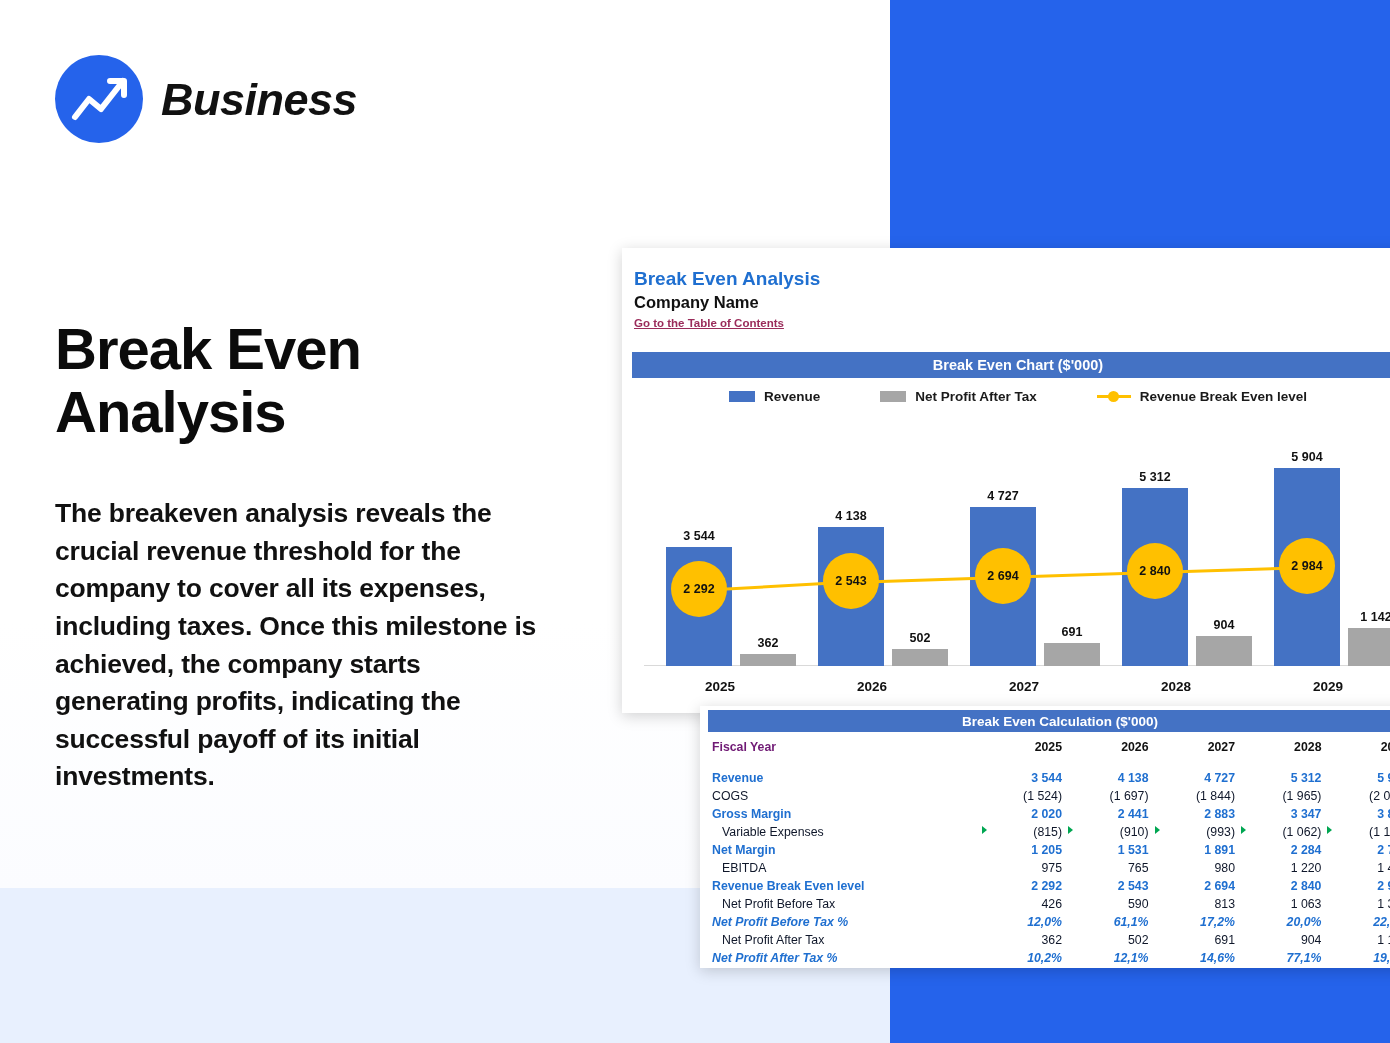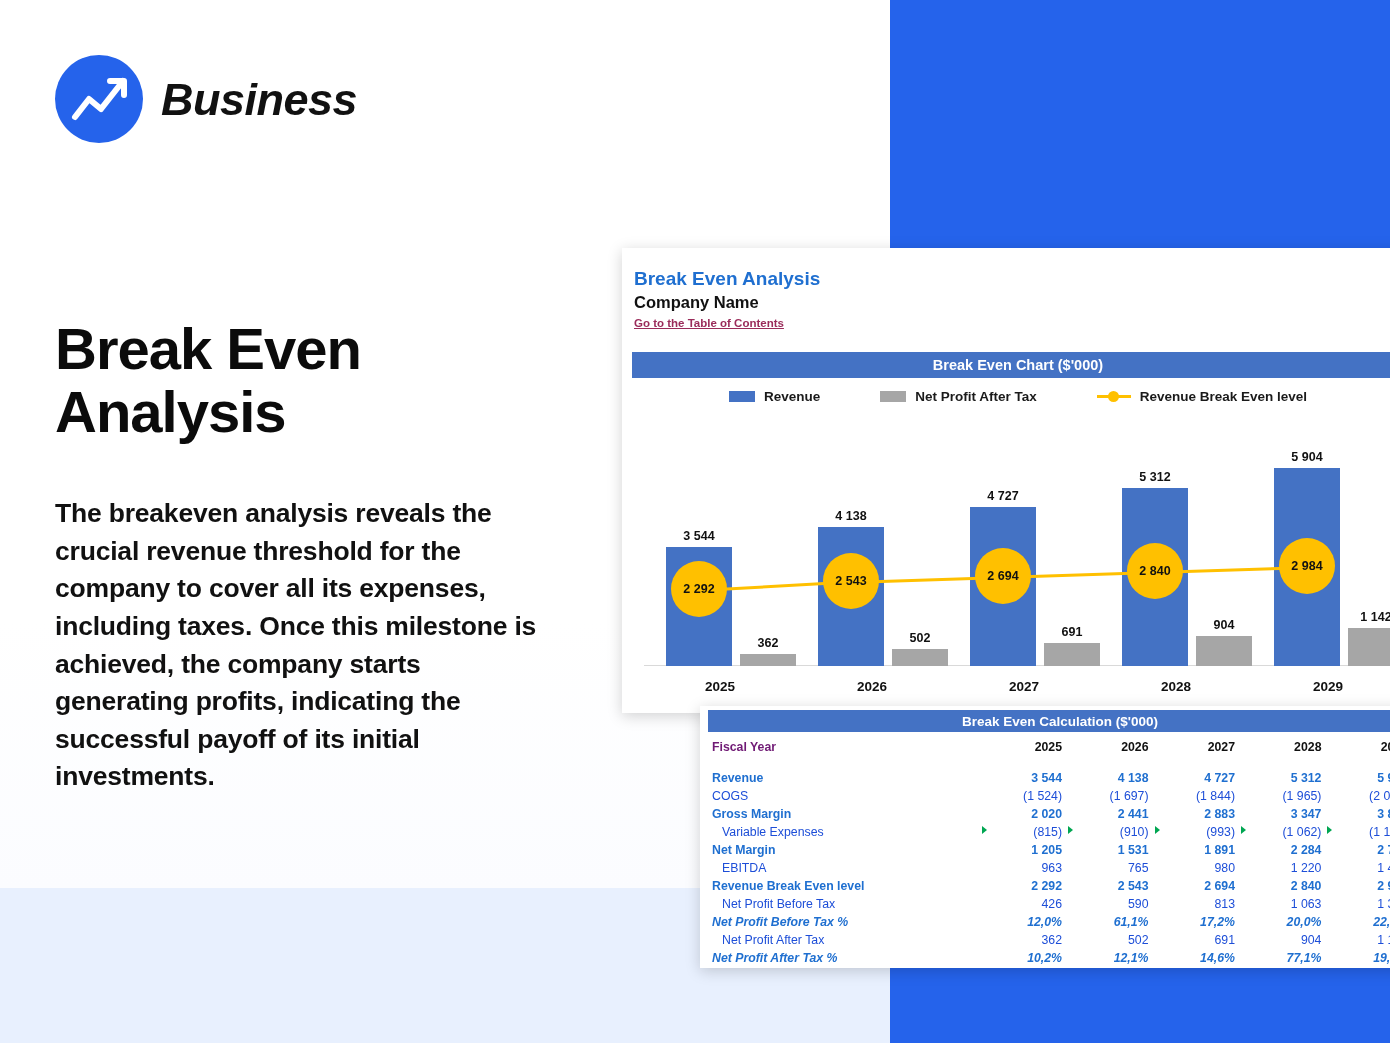--- a/index.html
+++ b/index.html
@@ -175,21 +175,21 @@
   }
   table.calc th, table.calc td {
     font-size: 12.3px; padding: 2px 4px; white-space: nowrap;
   }
   table.calc th.rowhdr, table.calc td.rowhdr { text-align: left; width: 270px; }
   table.calc th.num, table.calc td.num { text-align: right; width: 86px; }
   tr.hdr th { font-weight: bold; color: #111111; padding-top: 4px; padding-bottom: 6px; }
   tr.hdr th.rowhdr { color: #701a75; }
   tr.spacer td { height: 9px; padding: 0; }
   .b-blue { color: #1f6fd0; font-weight: bold; }
-  .n-blue { color: #1d4ed8; }
+  .n-blue { color: #0f172a; }
   .indent { padding-left: 14px !important; margin-top: 20px; }
   .italic { font-style: italic; }
   .flag {
     position: relative;
   }
   .flag::before {
     content: ""; position: absolute; left: 2px; top: 3px;
     border-left: 5px solid #00a651; border-top: 4px solid transparent;
     border-bottom: 4px solid transparent;
   }
@@ -343,21 +343,21 @@
           <tr>
             <td class="rowhdr b-blue">Net Margin</td>
             <td class="num b-blue">1 205</td>
             <td class="num b-blue">1 531</td>
             <td class="num b-blue">1 891</td>
             <td class="num b-blue">2 284</td>
             <td class="num b-blue">2 716</td>
           </tr>
           <tr>
             <td class="rowhdr indent n-blue">EBITDA</td>
-            <td class="num n-blue">963</td>
+            <td class="num n-blue">975</td>
             <td class="num n-blue">765</td>
             <td class="num n-blue">980</td>
             <td class="num n-blue">1 220</td>
             <td class="num n-blue">1 490</td>
           </tr>
           <tr>
             <td class="rowhdr b-blue">Revenue Break Even level</td>
             <td class="num b-blue">2 292</td>
             <td class="num b-blue">2 543</td>
             <td class="num b-blue">2 694</td>

